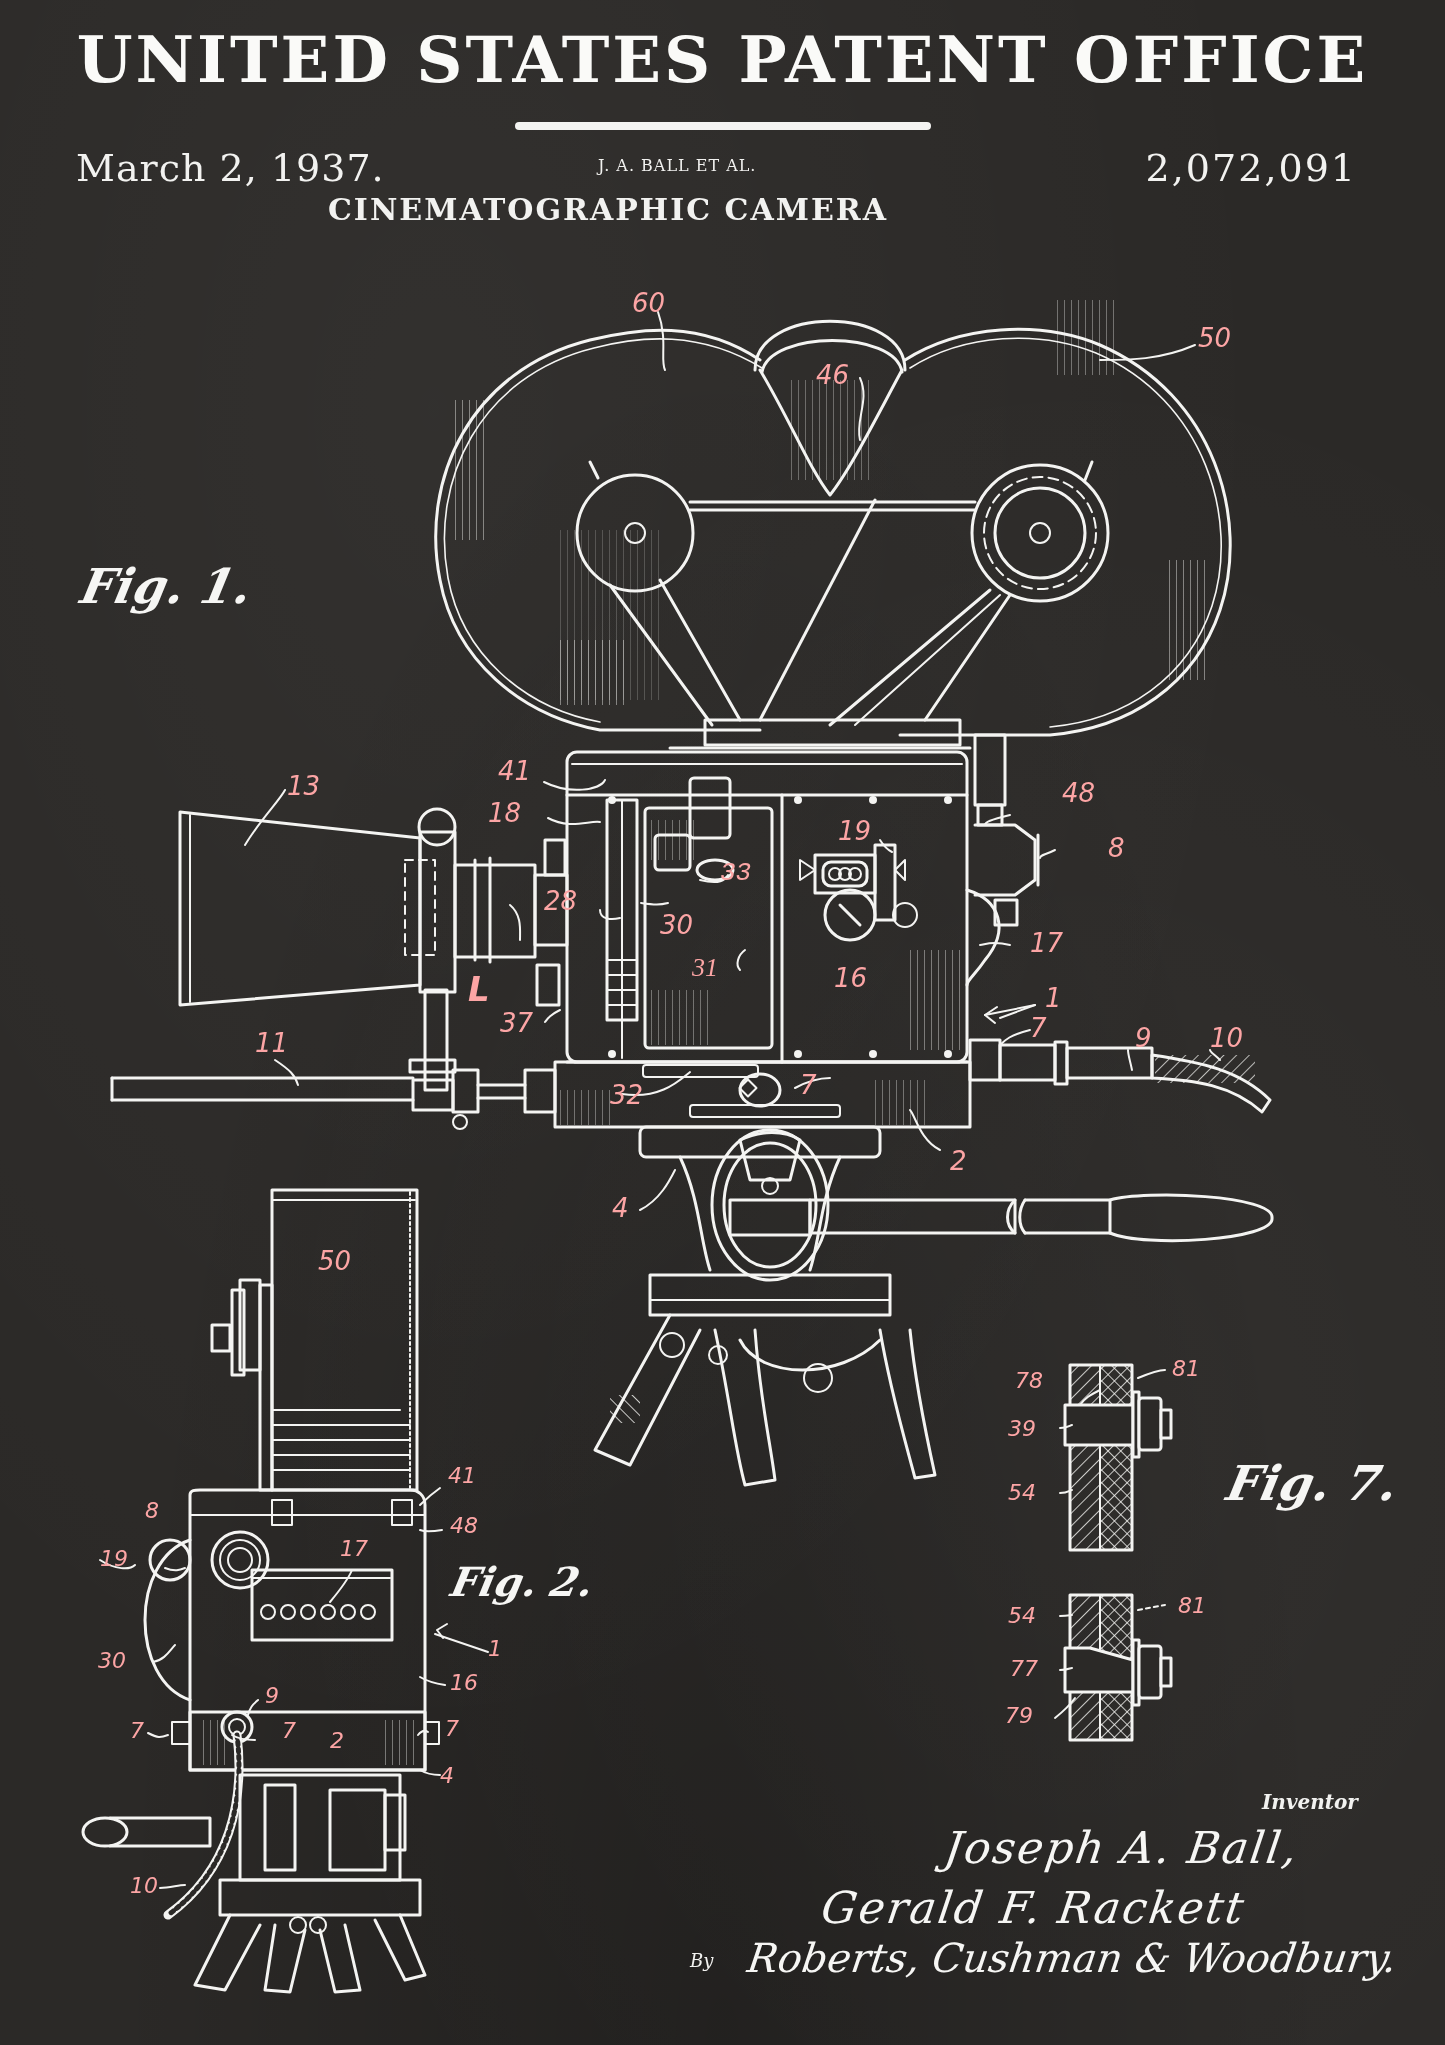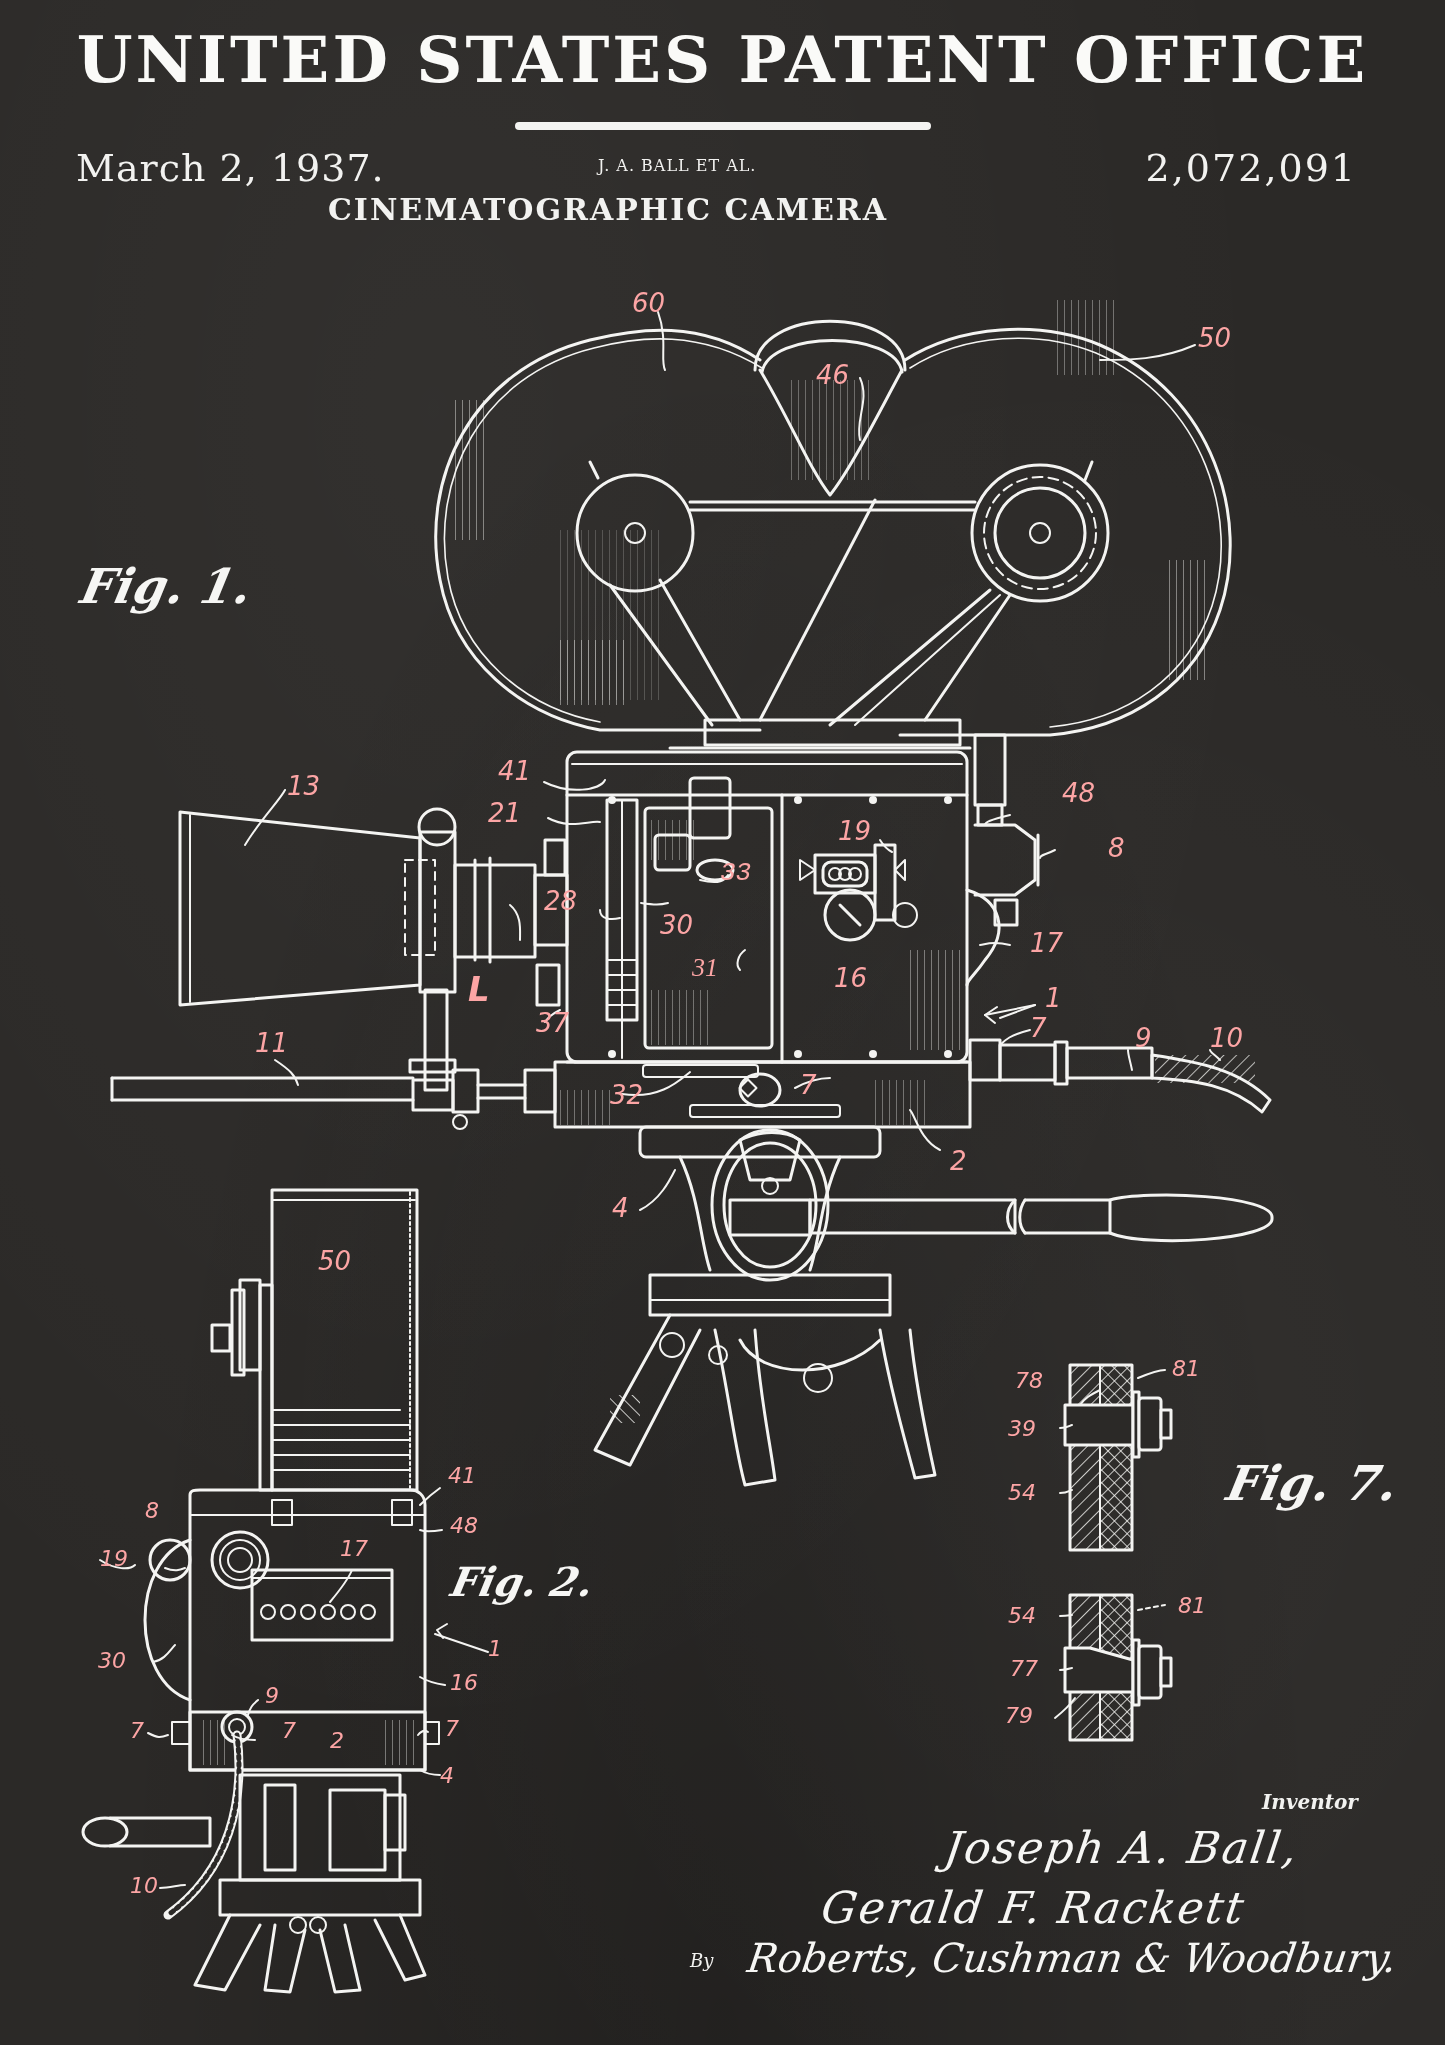--- a/index.html
+++ b/index.html
@@ -349,33 +349,33 @@
 </svg>
 
 <div class="abs fig-label" style="left:82px; top:558px; font-size:48px;">Fig. 1.</div>
 <div class="abs fig-label" style="left:452px; top:1558px; font-size:40px;">Fig. 2.</div>
 <div class="abs fig-label" style="left:1228px; top:1455px; font-size:48px;">Fig. 7.</div>
 
 <span class="abs ref" style="left:632px; top:290px;">60</span>
 <span class="abs ref" style="left:816px; top:362px;">46</span>
 <span class="abs ref" style="left:1198px; top:325px;">50</span>
 <span class="abs ref" style="left:498px; top:758px;">41</span>
-<span class="abs ref" style="left:488px; top:800px;">21</span>
+<span class="abs ref" style="left:488px; top:800px;">18</span>
 <span class="abs ref" style="left:287px; top:773px;">13</span>
 <span class="abs ref" style="left:544px; top:888px;text-align:right;">28</span>
 <span class="abs ref" style="left:660px; top:912px;">30</span>
 <span class="abs ref" style="left:720px; top:860px;font-family:Liberation Mono, monospace;">33</span>
 <span class="abs ref" style="left:838px; top:818px;">19</span>
 <span class="abs ref" style="left:1062px; top:780px;">48</span>
 <span class="abs ref" style="left:1108px; top:835px;">8</span>
 <span class="abs ref" style="left:692px; top:955px;font-family:Liberation Serif, serif;">31</span>
 <span class="abs ref" style="left:834px; top:965px;">16</span>
 <span class="abs ref" style="left:1030px; top:930px;">17</span>
 <span class="abs ref" style="left:468px; top:972px; font-size:34px; font-weight:bold;">L</span>
-<span class="abs ref" style="left:500px; top:1010px;margin-left:36px;">37</span>
+<span class="abs ref" style="left:500px; top:1010px;">37</span>
 <span class="abs ref" style="left:1045px; top:985px;">1</span>
 <span class="abs ref" style="left:1030px; top:1015px;">7</span>
 <span class="abs ref" style="left:1135px; top:1025px;">9</span>
 <span class="abs ref" style="left:1210px; top:1025px;">10</span>
 <span class="abs ref" style="left:255px; top:1030px;">11</span>
 <span class="abs ref" style="left:610px; top:1082px;">32</span>
 <span class="abs ref" style="left:800px; top:1072px;">7</span>
 <span class="abs ref" style="left:950px; top:1148px;">2</span>
 <span class="abs ref" style="left:612px; top:1195px;">4</span>
 

